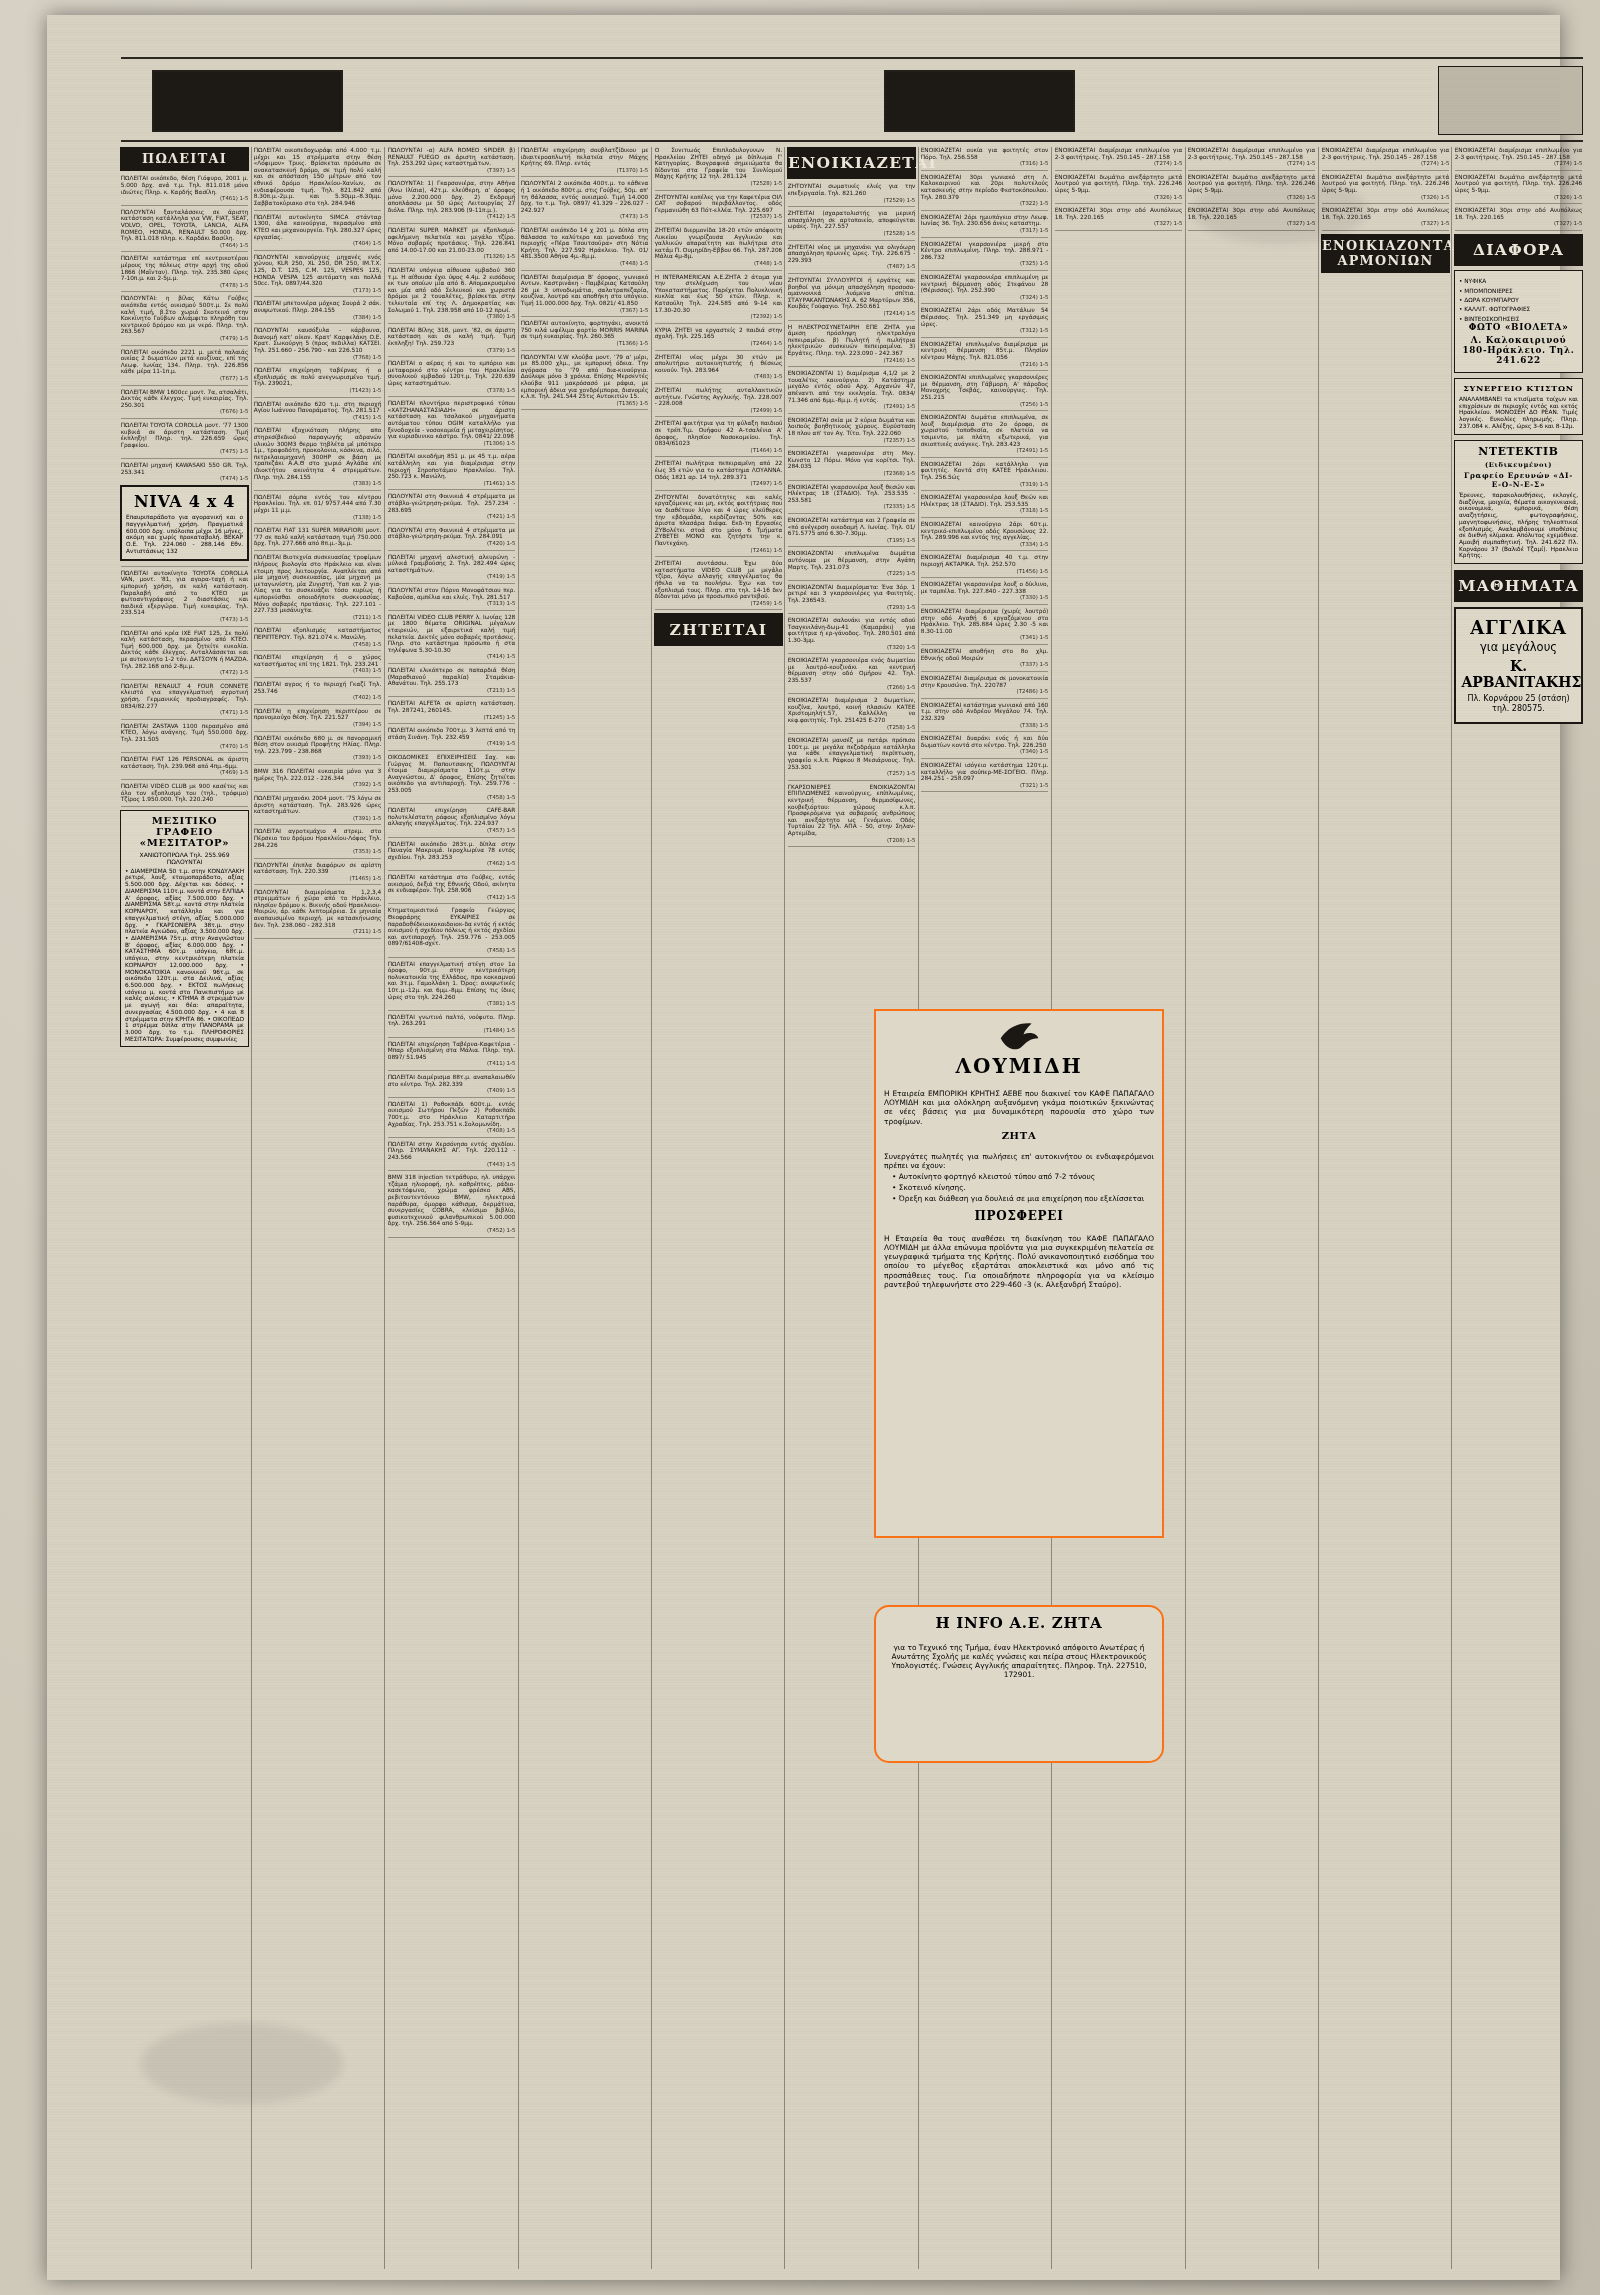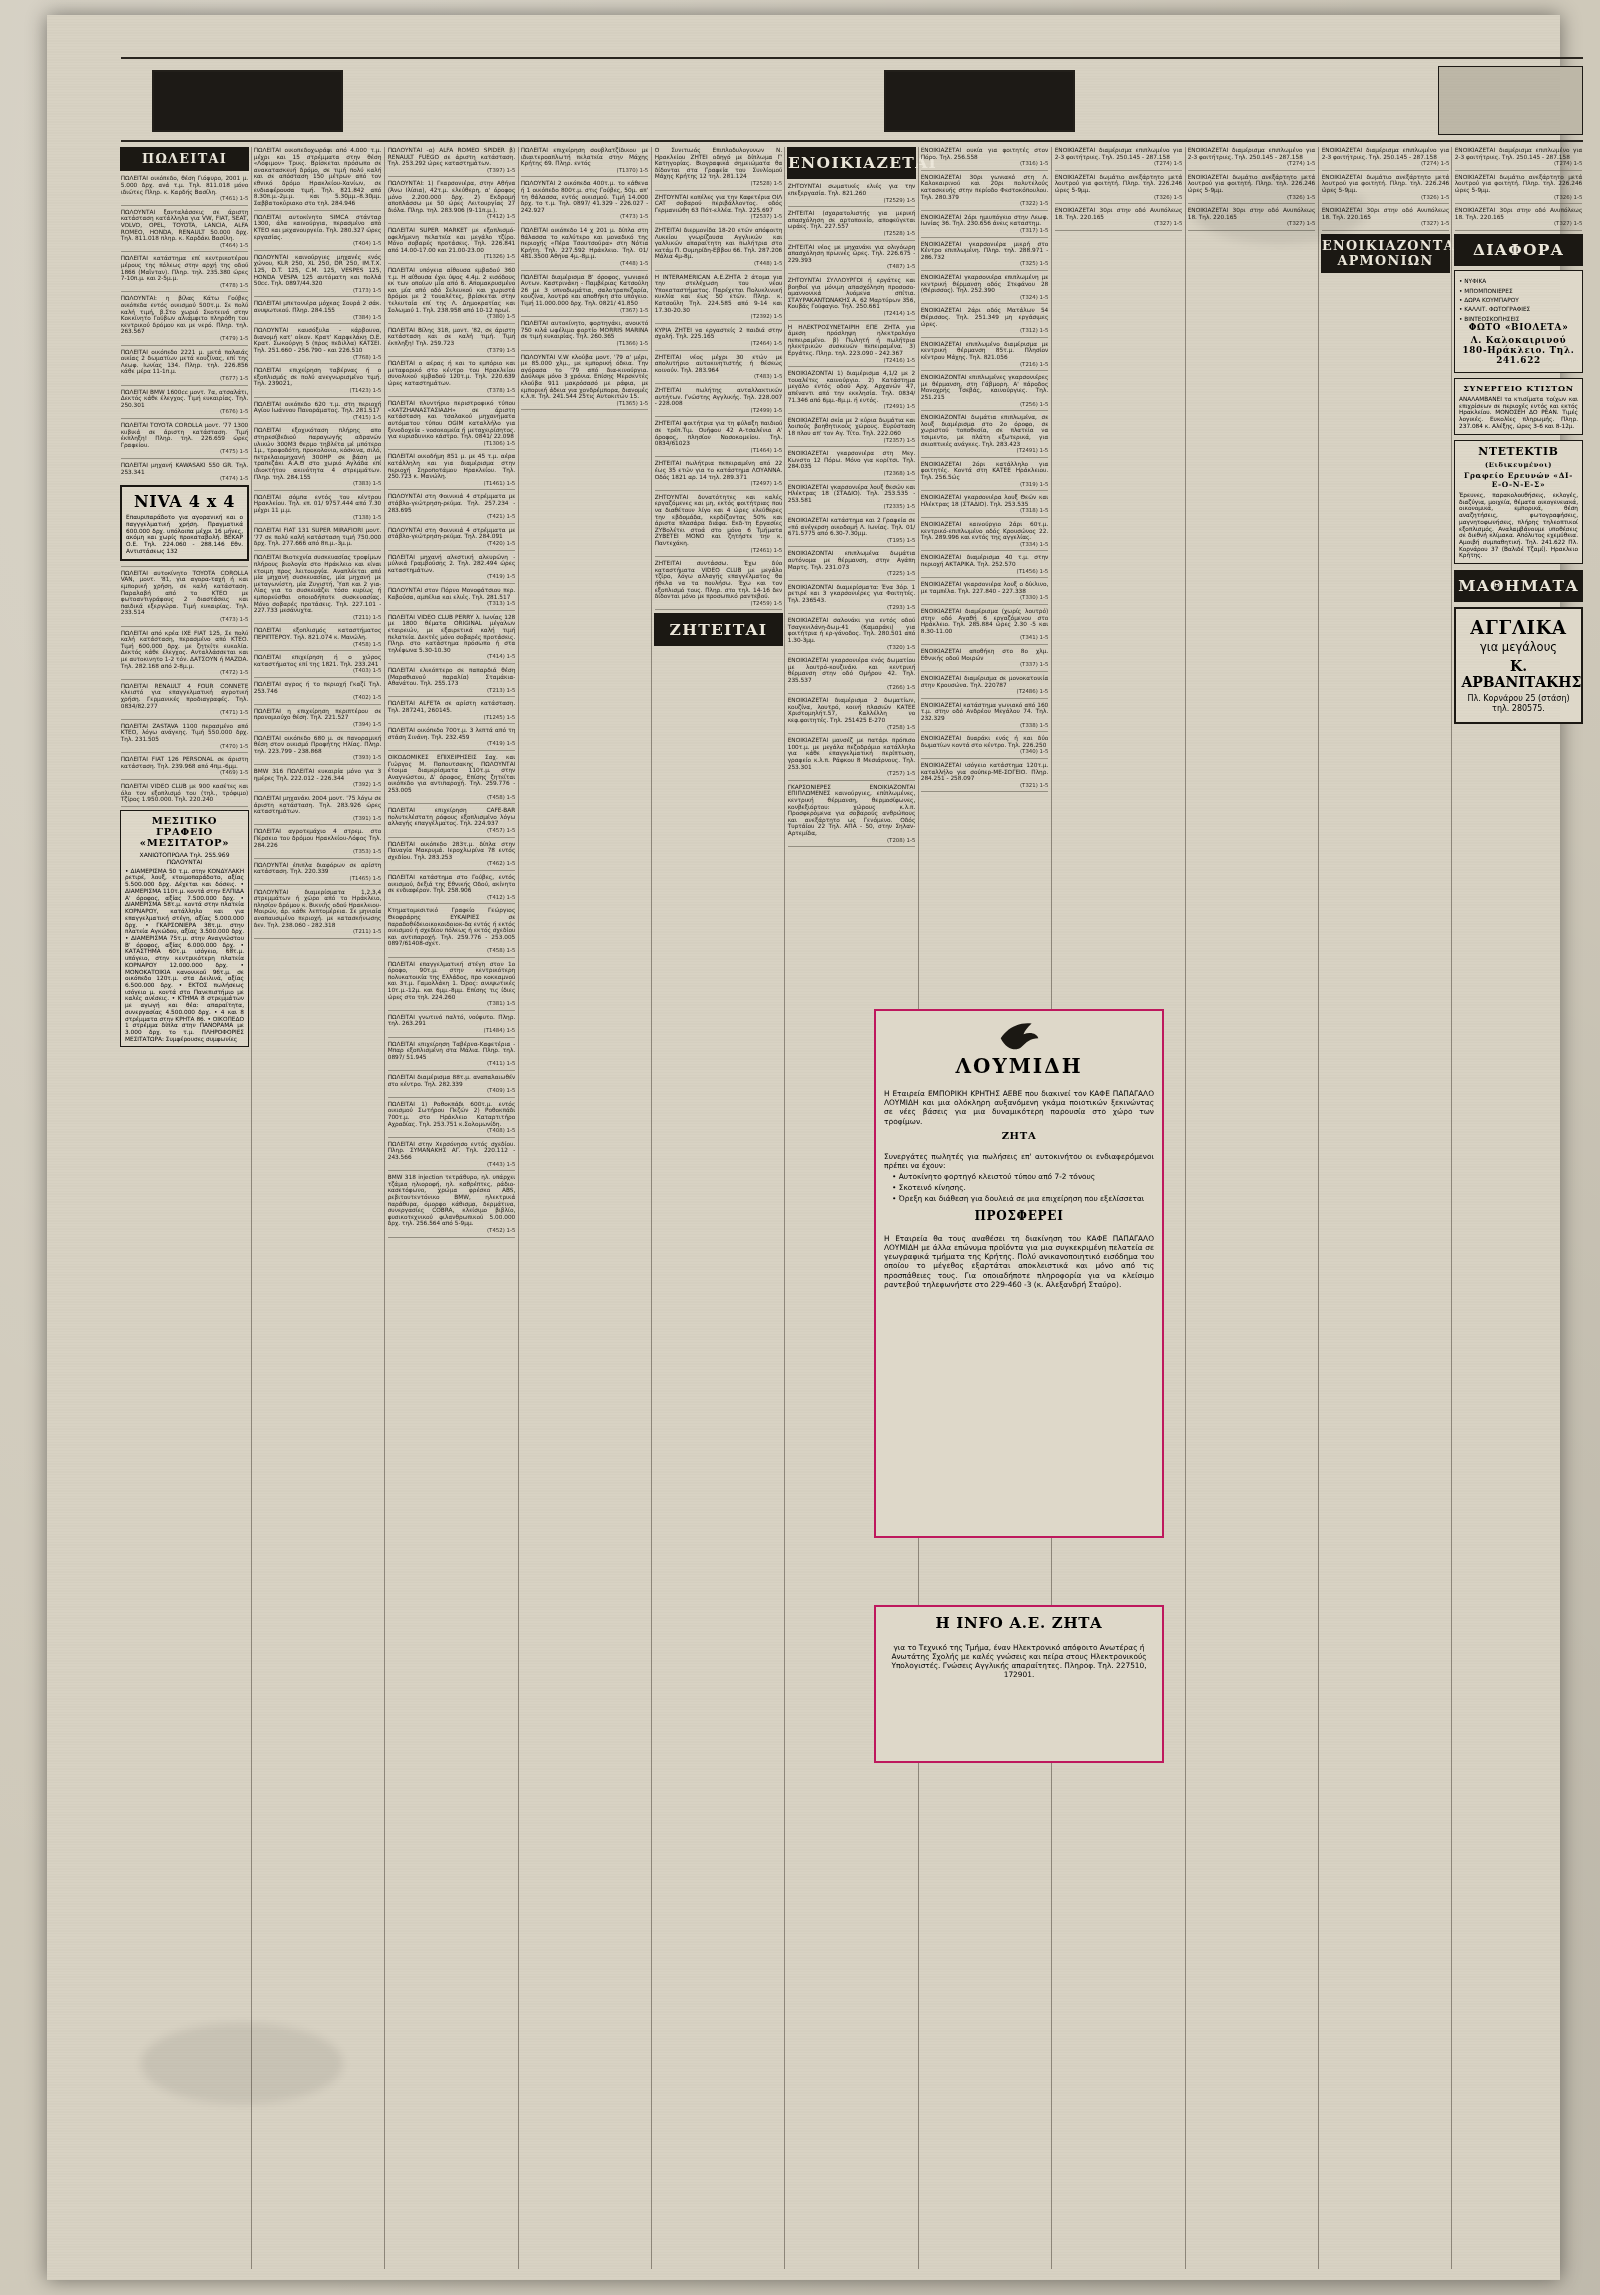--- a/index.html
+++ b/index.html
@@ -68,21 +68,21 @@
   .ad .ref{display:block;text-align:right;font-size:5.4px;color:#2b2720;}
   .adsep{height:0.7px;background:#5d574c;margin:2.7px 1.3px 3.4px 1.3px;opacity:.55;}
   .boxad{
     border:1.3px solid #1b1813;padding:4px 4px 4px 4px;margin:0 0 5.4px 0;background:#ded8c9;
   }
   .boxad .bt{font-family:"DejaVu Serif", serif;font-weight:bold;font-size:10px;text-align:center;display:block;margin-bottom:2.7px;letter-spacing:0.7px;}
   .boxad .bs{font-size:6px;line-height:1.18;text-align:center;display:block;}
   .boxad .bl{font-size:5.8px;line-height:1.16;text-align:justify;display:block;margin-top:2.7px;}
   
   .feature{
-    position:absolute;border:2px solid #be185d;background:#ded8c9;padding:6.7px 8px;
+    position:absolute;border:2px solid #f97316;background:#ded8c9;padding:6.7px 8px;
   }
   .feature .ft{font-family:"DejaVu Serif", serif;font-weight:bold;font-size:15px;text-align:center;display:block;letter-spacing:0.7px;}
   .feature .fsub{font-size:7.4px;line-height:1.25;text-align:justify;display:block;margin-top:11px;}
   .feature .fli{font-size:7.4px;line-height:1.3;display:block;margin:1.3px 0 0 8px;}
   .dove{
     width:43px;height:35px;margin:0 auto 1.3px auto;display:block;
   }
   .bigbrand{
     font-family:"DejaVu Serif", serif;font-weight:bold;font-size:20px;text-align:center;letter-spacing:2px;display:block;
   }
@@ -480,19 +480,19 @@
         <span class="ft" style="font-size: 10px; margin-top: 4px;">ΖΗΤΑ</span>
         <span class="fsub">Συνεργάτες πωλητές για πωλήσεις επ' αυτοκινήτου οι ενδιαφερόμενοι πρέπει να έχουν:</span>
         <span class="fli">• Αυτοκίνητο φορτηγό κλειστού τύπου από 7-2 τόνους</span>
         <span class="fli">• Σκοτεινό κίνησης.</span>
         <span class="fli">• Όρεξη και διάθεση για δουλειά σε μια επιχείρηση που εξελίσσεται</span>
         <span class="ft" style="font-size: 12px; margin-top: 5.4px;">ΠΡΟΣΦΕΡΕΙ</span>
         <span class="fsub">Η Εταιρεία θα τους αναθέσει τη διακίνηση του ΚΑΦΕ ΠΑΠΑΓΑΛΟ ΛΟΥΜΙΔΗ με άλλα επώνυμα προϊόντα για μια συγκεκριμένη πελατεία σε γεωγραφικά τμήματα της Κρήτης.
 Πολύ ανικανοποιητικό εισόδημα του οποίου το μέγεθος εξαρτάται αποκλειστικά και μόνο από τις προσπάθειες τους.
 Για οποιαδήποτε πληροφορία για να κλείσιμο ραντεβού τηλεφωνήστε στο 229-460 -3 (κ. Αλεξανδρή Σταύρο).</span>
       </div>
-      <div class="feature" style="left: 827px; top: 1590px; width: 270px; height: 141px;">
+      <div class="feature" style="left: 827px; top: 1590px; width: 270px; height: 141px; border-radius: 15px;">
         <span class="ft">Η INFO Α.Ε. ΖΗΤΑ</span>
         <span class="fsub" style="text-align: center;">για το Τεχνικό της Τμήμα, έναν Ηλεκτρονικό απόφοιτο Ανωτέρας ή Ανωτάτης Σχολής με καλές γνώσεις και πείρα στους Ηλεκτρονικούς Υπολογιστές. Γνώσεις Αγγλικής απαραίτητες. Πληροφ. Τηλ. 227510, 172901.</span>
       </div>
     </div>
 </div>
 
 
 </body></html>

